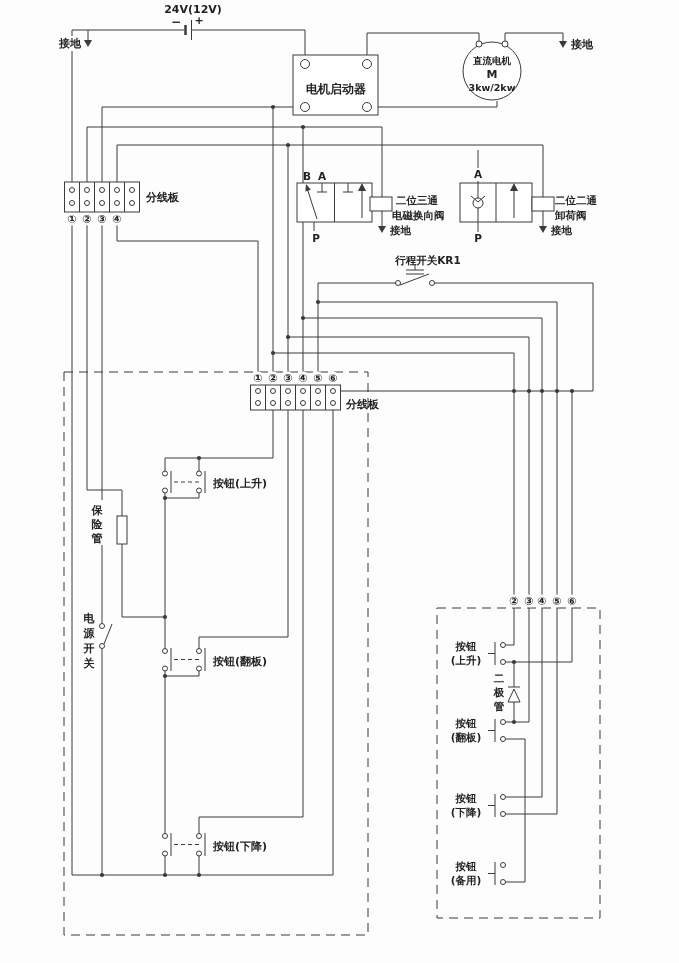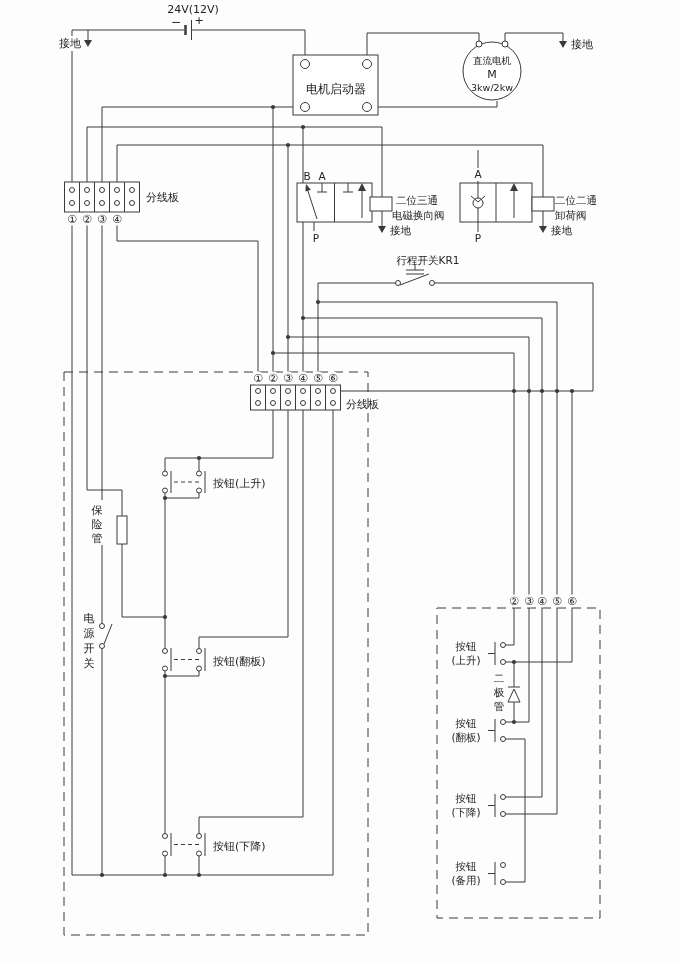--- a/index.html
+++ b/index.html
@@ -1,16 +1,16 @@
 <!DOCTYPE html>
 <html><head>
 <meta charset="utf-8">
 <style>
   html,body{margin:0;padding:0;background:#ffffff;}
-  .stage{width:679px;height:963px;position:relative;background:#fdfdfd;overflow:hidden;}
+  .stage{width:679px;height:963px;position:relative;background:#fdfdfd;overflow:hidden;font-weight:bold;}
   svg{display:block;}
   text{font-family:"DejaVu Sans","Liberation Sans",sans-serif;fill:#222;}
   .w{stroke:#3a3a3a;stroke-width:1;fill:none;}
   .wd{stroke:#3a3a3a;stroke-width:1;fill:none;stroke-dasharray:9 6;}
   .mech{stroke:#3a3a3a;stroke-width:1;fill:none;stroke-dasharray:4 3;}
   .sym{stroke:#3a3a3a;stroke-width:1;fill:#ffffff;}
   .dot{fill:#3a3a3a;stroke:none;}
   .fillb{fill:#3a3a3a;stroke:none;}
   .bg{fill:#fdfdfd;stroke:none;}
   .t11{font-size:11px;} .t10{font-size:10.5px;} .t9{font-size:9.5px;} .t12{font-size:12px;}

